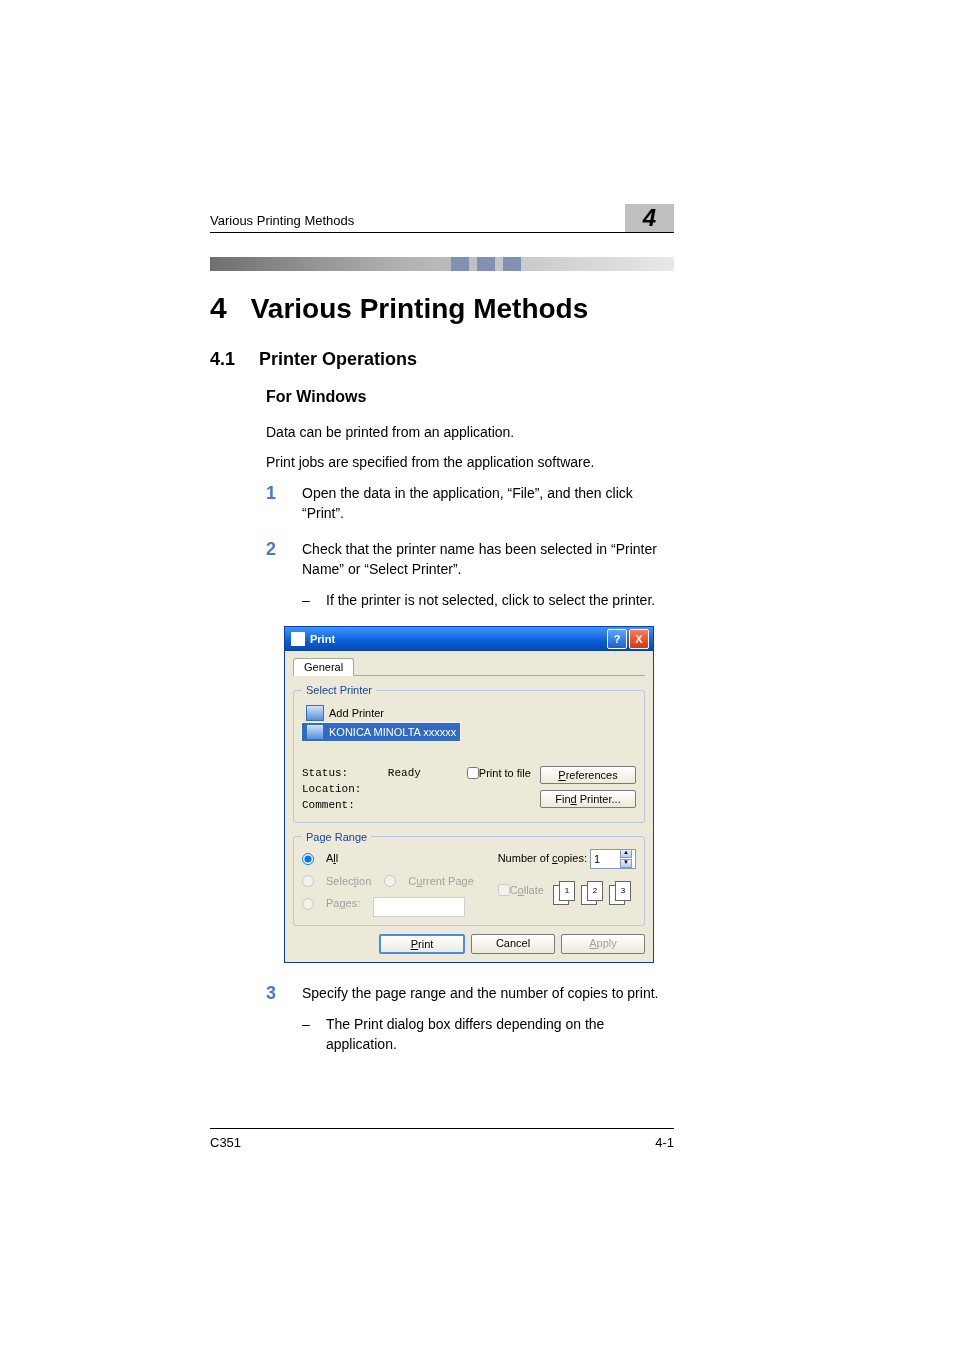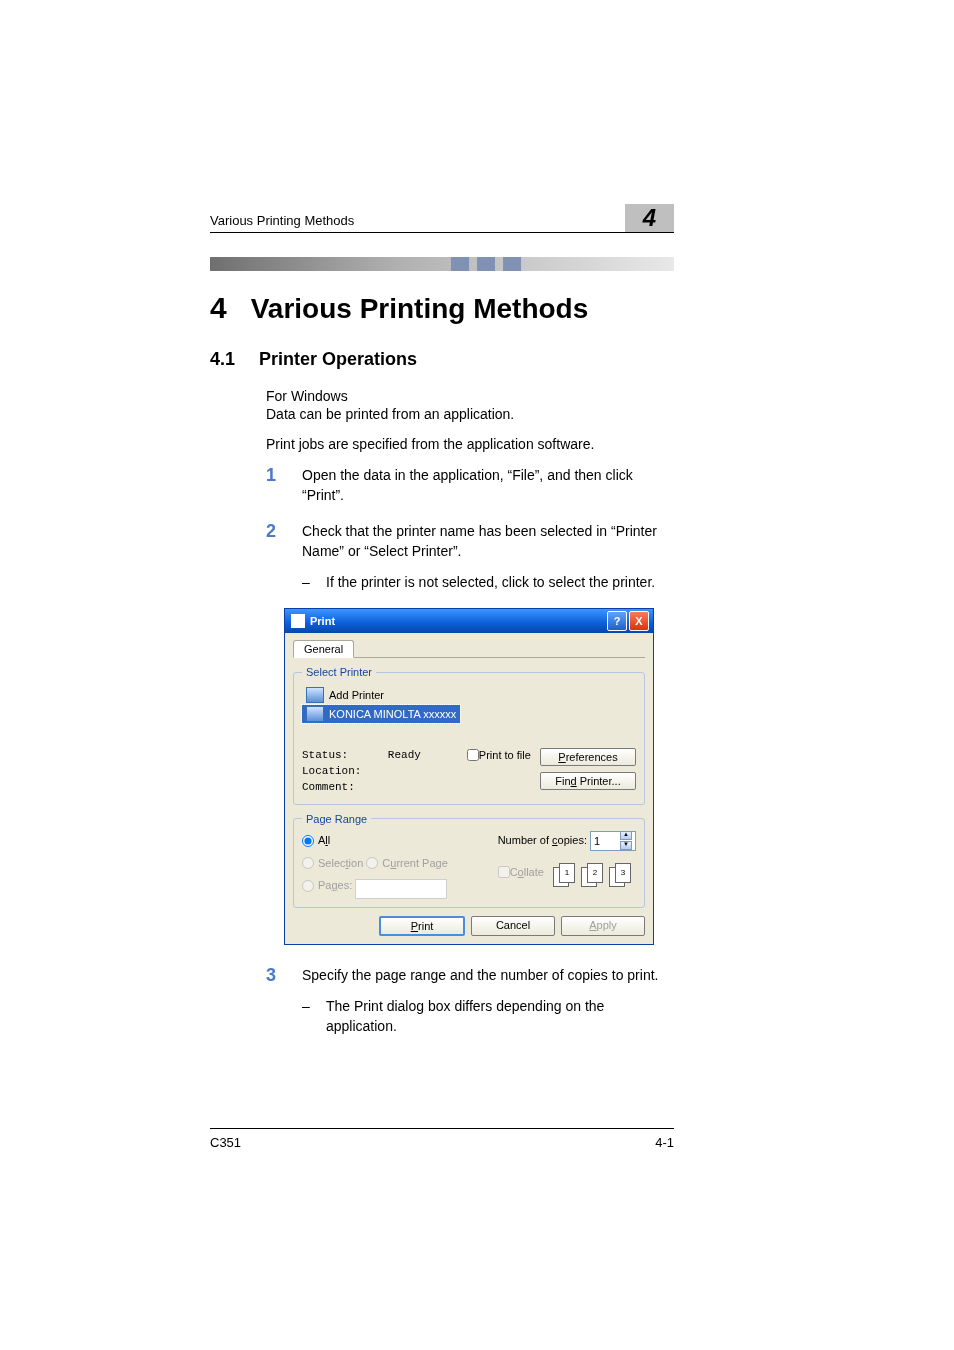--- a/index.html
+++ b/index.html
@@ -87,23 +87,23 @@
     font-weight: bold;
   }
   .h2-text {
     font-size: 18px;
     font-weight: bold;
   }
   .indent {
     margin-left: 56px;
   }
   .h3 {
-    font-size: 14px;
-    font-weight: normal;
-    margin-bottom: 0;
+    font-size: 16px;
+    font-weight: bold;
+    margin-bottom: 16px;
   }
   .para {
     font-size: 14px;
     line-height: 1.45;
     margin-bottom: 10px;
   }
   .step {
     display: flex;
     gap: 18px;
     margin-bottom: 16px;
@@ -259,21 +259,22 @@
     display: flex;
     justify-content: space-between;
     gap: 10px;
   }
   .range-left {
     line-height: 1.8;
   }
   .radio {
     display: inline-flex;
     align-items: center;
-    gap: 4px;
+    gap: 12px;
+    margin-right: 10px;
   }
   .radio input { margin: 0; width: 12px; height: 12px; }
   .disabled { color: #a0a0a0; }
   .num-input {
     width: 38px;
     height: 18px;
     border: 1px solid #7f9db9;
     padding: 0 3px;
     display: inline-flex;
     align-items: center;

